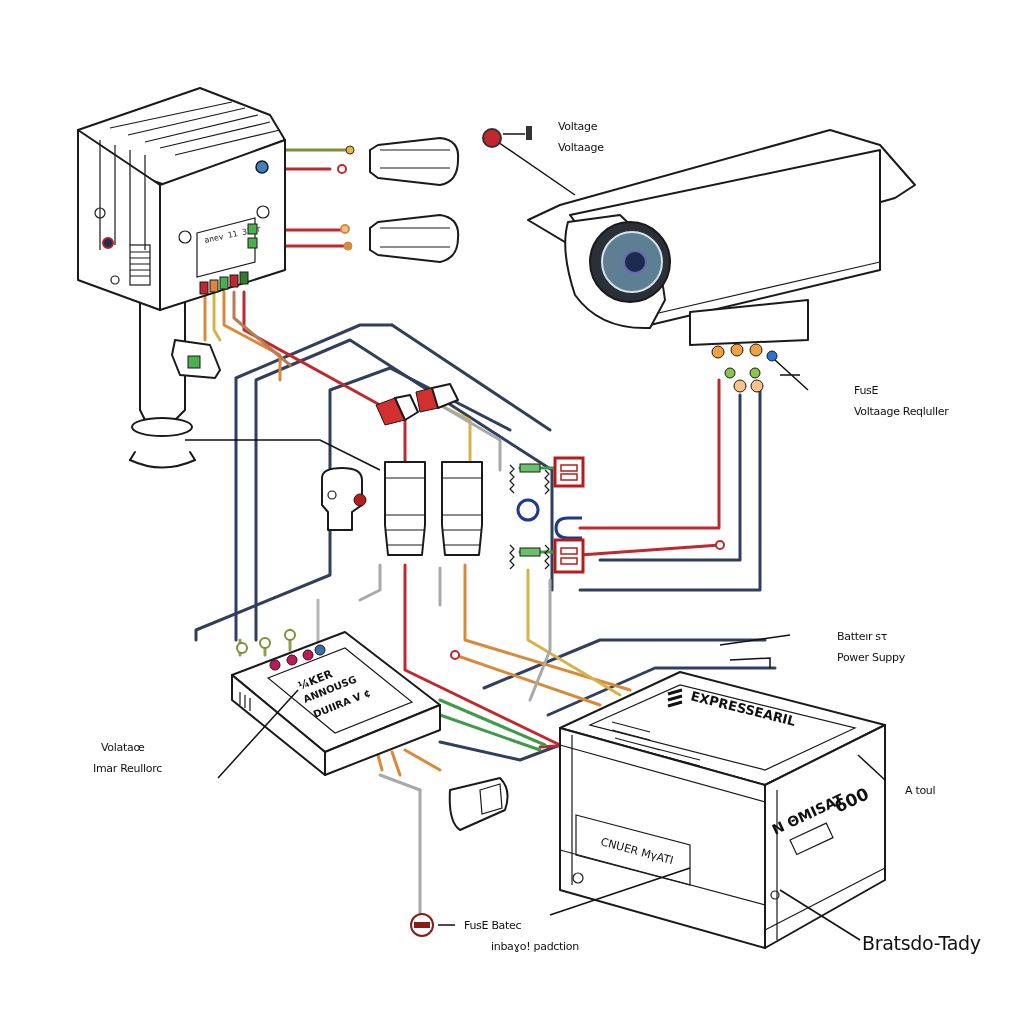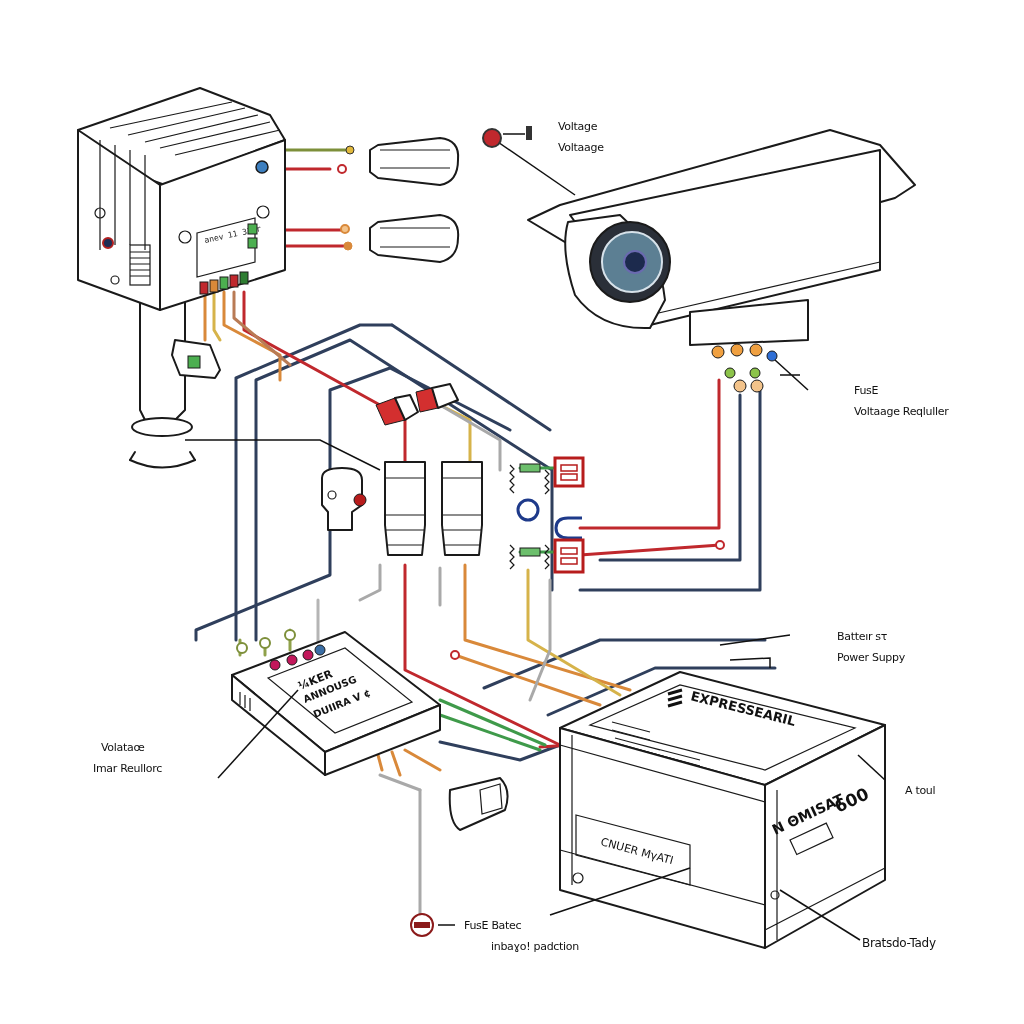--- a/index.html
+++ b/index.html
@@ -260,15 +260,15 @@
 
 <div class="label" style="left:464px; top:915px;">
   <span>FusE Batec</span>
   <span style="margin-left:27px;">inbaɣo! padction</span>
 </div>
 
 <div class="label" style="left:905px; top:780px;">
   <span>A toul</span>
 </div>
 
-<div class="label" style="left:862px; top:933px; font-size:12px;">
+<div class="label" style="left:862px; top:933px; font-size:19px;">
   <span>Bratsdo-Tady</span>
 </div>
 
 </body></html>

